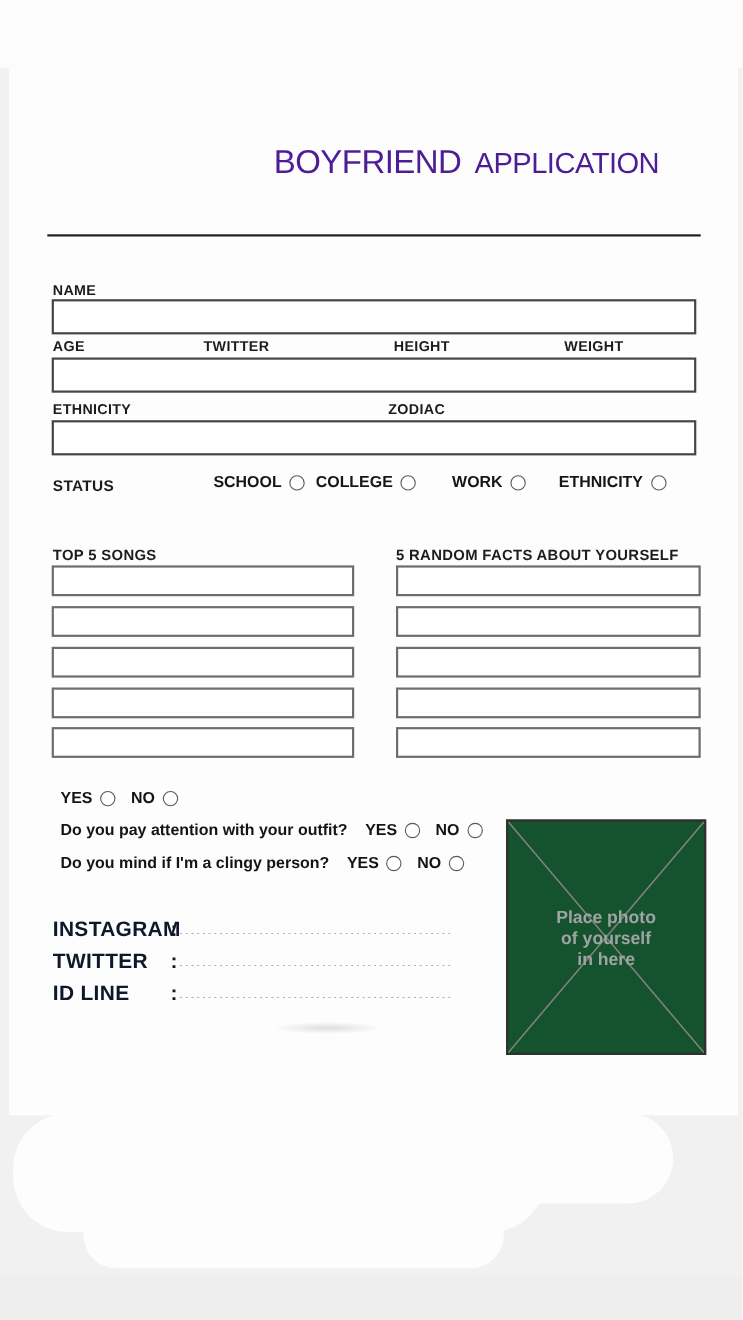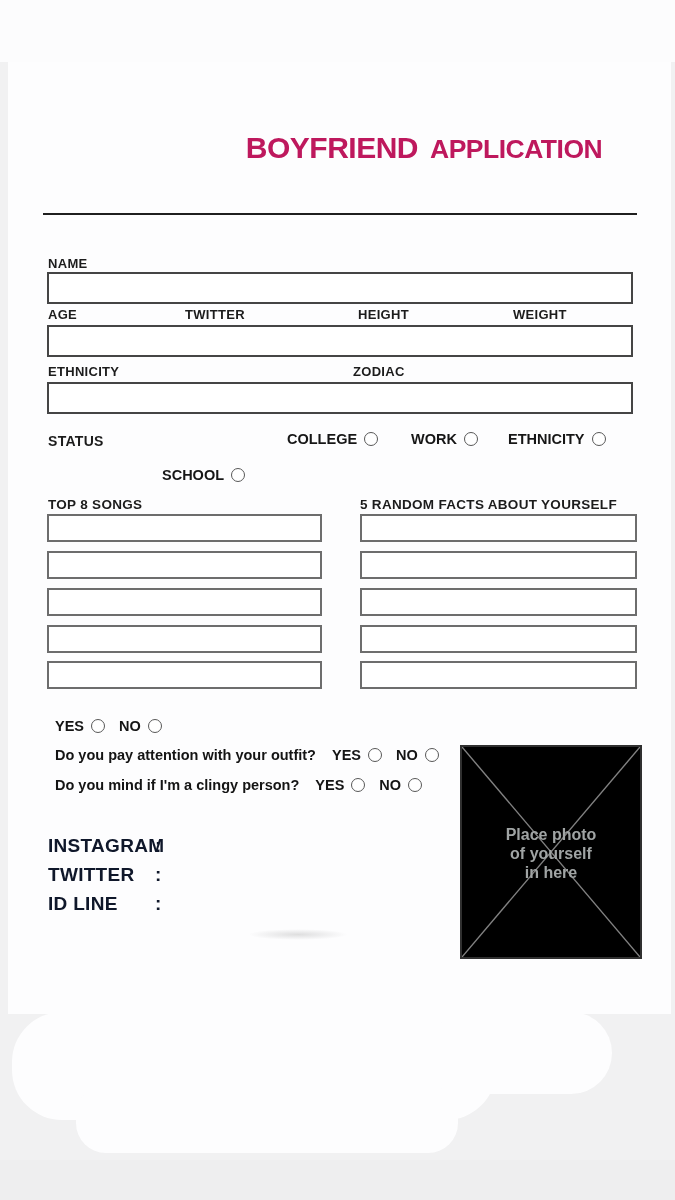--- a/index.html
+++ b/index.html
@@ -5,21 +5,21 @@
   html,body { margin:0; padding:0; }
   .canvas {
     position:relative; width:675px; height:1200px;
     background:#f1f1f2; overflow:hidden;
     font-family:"Liberation Sans", sans-serif; color:#1d1d1d;
   }
   .top-band { position:absolute; left:0; top:0; width:675px; height:62px; background:#fcfcfd; }
   .card { position:absolute; left:8px; top:62px; width:663px; height:952px; background:#fdfdfe; }
 
   .title { position:absolute; top:131px; left:174px; width:500px; text-align:center;
-           font-weight:700; color:#be185d; letter-spacing:-0.5px; white-space:nowrap; }
+           font-weight:400; color:#4c1d95; letter-spacing:-0.5px; white-space:nowrap; }
   .title .w1 { font-size:30px; }
   .title .w2 { font-size:26.5px; margin-left:12px; }
   .subtitle { position:absolute; top:176px; left:0; width:675px; text-align:center;
               font-size:13px; color:#2c2c2c; }
   .rule { position:absolute; top:213px; left:43px; width:594px; height:2px; background:#1f1f1f; }
 
   .flabel { position:absolute; font-size:13px; font-weight:700; letter-spacing:0.3px; color:#1c1c1c; white-space:nowrap; }
   .tinput { position:absolute; left:47px; width:586px; height:32px; box-sizing:border-box;
             background:#ffffff; border:2px solid #454545; font:15px "Liberation Sans", sans-serif;
             padding:0 8px; outline:none; }
@@ -41,21 +41,21 @@
   .srow { position:absolute; left:48px; display:flex; align-items:flex-start;
           font-size:19px; font-weight:700; color:#0f172a; }
   .srow .slabel { width:107px; letter-spacing:0.3px; }
   .srow .sep { margin-right:1px; }
   .dots { display:inline-block; width:248px; height:12px; margin-top:2px;
           background-image:radial-gradient(circle, #2f2f2f 1.2px, rgba(0,0,0,0) 1.5px);
           background-size:5.2px 12px; background-position:0 7px; background-repeat:repeat-x;
           cursor:text; }
 
   .photo { position:absolute; left:460px; top:745px; width:182px; height:214px;
-           box-sizing:border-box; border:2px solid #303030; background:#000000; cursor:pointer; }
+           box-sizing:border-box; border:2px solid #303030; background:#14532d; cursor:pointer; }
   .photo-caption { position:absolute; top:78px; left:0; width:100%; text-align:center;
                    font-size:16px; font-weight:700; color:#a0a4a4; line-height:19px;
                    white-space:pre-line; }
 
   .footer { position:absolute; top:980px; left:0; width:675px; text-align:center;
             font-size:11.5px; color:#2e2e2e; }
 
   .smudge { position:absolute; left:248px; top:929px; width:100px; height:11px; border-radius:50%;
             background:radial-gradient(ellipse at center, rgba(150,150,150,0.30), rgba(150,150,150,0) 70%); }
 
@@ -85,38 +85,38 @@
   <div class="flabel" style="left:185px; top:307px;">TWITTER</div>
   <div class="flabel" style="left:358px; top:307px;">HEIGHT</div>
   <div class="flabel" style="left:513px; top:307px;">WEIGHT</div>
   <input class="tinput" style="top: 325px;" value="">
 
   <div class="flabel" style="left:48px;  top:364px;">ETHNICITY</div>
   <div class="flabel" style="left:353px; top:364px;">ZODIAC</div>
   <input class="tinput" style="top: 382px;" value="">
 
   <div class="flabel" style="left:48px; top:433px; font-size:14px;">STATUS</div>
-  <div class="opt" style="left:162px;margin-top:36px;">
+  <div class="opt" style="left:194px;">
     <span>SCHOOL</span>
     <span class="circle"></span>
   </div>
   <div class="opt" style="left:287px;">
     <span>COLLEGE</span>
     <span class="circle"></span>
   </div>
   <div class="opt" style="left:411px;">
     <span>WORK</span>
     <span class="circle"></span>
   </div>
   <div class="opt" style="left:508px;">
     <span>ETHNICITY</span>
     <span class="circle"></span>
   </div>
 
-  <div class="flabel" style="left:48px;  top:497px; font-size:13.5px;">TOP 8 SONGS</div>
+  <div class="flabel" style="left:48px;  top:497px; font-size:13.5px;">TOP 5 SONGS</div>
   <div class="flabel" style="left:360px; top:497px; font-size:13.5px;">5 RANDOM FACTS ABOUT YOURSELF</div>
 
   <input class="sbox" style="left: 47px; top: 514px; width: 275px;" value="">
   <input class="sbox" style="left: 47px; top: 551px; width: 275px;" value="">
   <input class="sbox" style="left: 47px; top: 588px; width: 275px;" value="">
   <input class="sbox" style="left: 47px; top: 625px; width: 275px;" value="">
   <input class="sbox" style="left: 47px; top: 661px; width: 275px;" value="">
 
   <input class="sbox" style="left: 360px; top: 514px; width: 277px;" value="">
   <input class="sbox" style="left: 360px; top: 551px; width: 277px;" value="">

